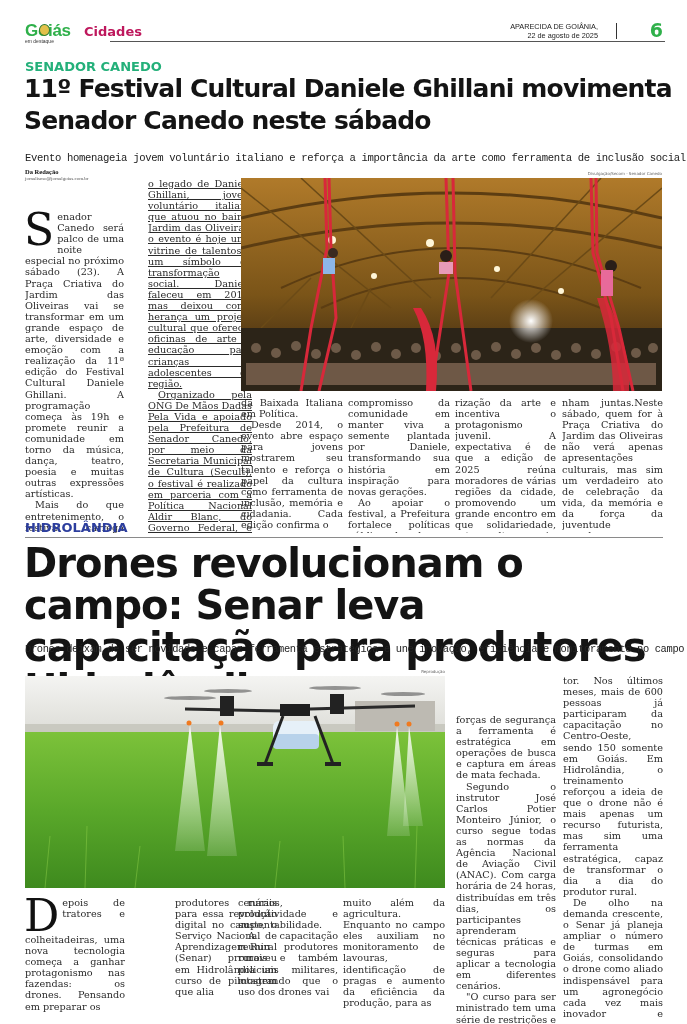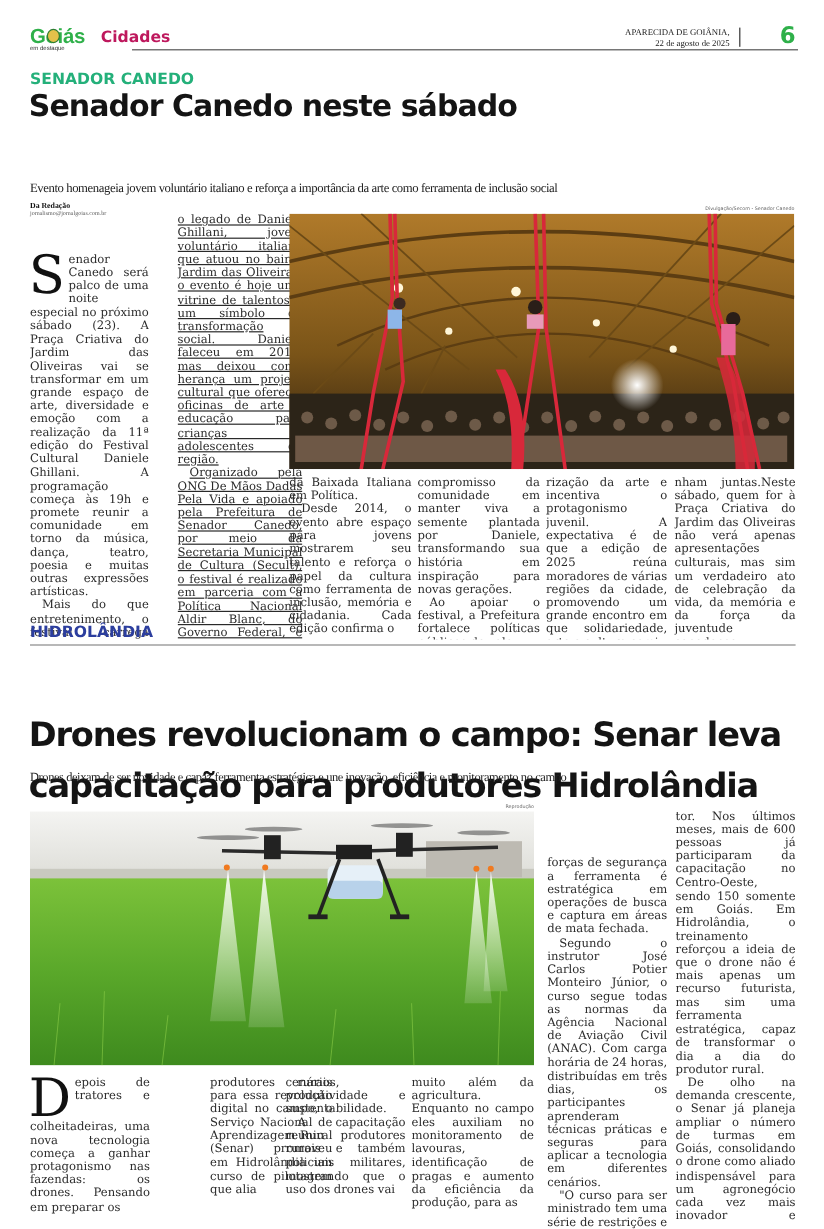--- a/index.html
+++ b/index.html
@@ -6,33 +6,33 @@
   html, body { width: 687px; height: 1024px; background: #ffffff; overflow: hidden; }
   body { position: relative; font-family: "DejaVu Serif", serif; color: #222; }
 
   .masthead { position: absolute; left: 25px; top: 22px; width: 640px; height: 26px; }
   .logo { position: absolute; left: 0; top: 0; width: 54px; height: 24px; }
   .logo-word { position: absolute; left: 0; top: 0; font-family: "Liberation Sans", sans-serif; font-weight: 900; font-size: 17px; color: #2fb04a; letter-spacing: -0.3px; line-height: 17px; }
   .logo-sub { position: absolute; left: 0; top: 16px; font-family: "Liberation Sans", sans-serif; font-size: 5px; color: #333; }
   .logo-badge { position: absolute; left: 14px; top: 2px; width: 11px; height: 12px; border-radius: 50%; background: #e3c14a; border: 1px solid #2e7d32; }
   .section-name { position: absolute; left: 59px; top: 2px; font-family: "DejaVu Sans", sans-serif; font-weight: bold; font-size: 13px; color: #be185d; }
   .masthead-rule { position: absolute; left: 85px; right: 0; top: 19px; height: 1px; background: #555; }
-  .dateline { position: absolute; right: 57px; top: 0; text-align: right; font-family: Liberation Serif, serif; font-size: 7.3px; color: #222; line-height: 9px; }
+  .dateline { position: absolute; right: 67px; top: 0; text-align: right; font-family: Liberation Sans, sans-serif; font-size: 7.3px; color: #222; line-height: 9px; }
   .page-sep { position: absolute; right: 48px; top: 1px; width: 1px; height: 16px; background: #333; }
   .page-num { position: absolute; right: 2px; top: -3px; font-family: "DejaVu Sans", sans-serif; font-weight: bold; font-size: 19px; color: #2fb04a; }
 
   .kicker { position: absolute; font-family: "DejaVu Sans", sans-serif; font-weight: bold; font-size: 13px; letter-spacing: 0; }
   .k1 { left: 25px; top: 59px; color: #24b07a; }
   .k2 { left: 25px; top: 520px; color: #2c3e9e; }
 
   .headline { position: absolute; left: 24px; font-family: "DejaVu Sans", sans-serif; font-weight: bold; color: #141414; letter-spacing: -0.8px; }
   .h1 { top: 73px; font-size: 25px; line-height: 32px; width: 650px; }
-  .h2 { top: 592px; font-size: 28px; line-height: 42px; width: 650px; letter-spacing: -1px; }
-
-  .deck { position: absolute; left: 25px; font-family: Liberation Serif, serif; font-size: 10.6px; color: #222; letter-spacing: -0.35px; white-space: nowrap; }
+  .h2 { top: 542px; font-size: 40px; line-height: 42px; width: 650px; letter-spacing: -1px; }
+
+  .deck { position: absolute; left: 25px; font-family: Liberation Mono, monospace; font-size: 10.6px; color: #222; letter-spacing: -0.35px; white-space: nowrap; }
   .d1 { top: 152px; }
   .d2 { top: 643px; font-size: 10.4px; }
 
   .byline { position: absolute; left: 25px; top: 168px; font-family: Liberation Serif, serif; }
   .byline-name { font-size: 6.5px; font-weight: bold; color: #111; }
   .byline-email { font-size: 5px; color: #555; margin-top: 1px; }
 
   .col { position: absolute; font-size: 9.7px; line-height: 11.1px; color: #2a2a2a; text-align: justify; hyphens: auto; overflow: hidden; }
   .col p { text-indent: 10px; }
   .col p.noind { text-indent: 0; }
@@ -57,20 +57,21 @@
   <div class="dateline">
     <div>APARECIDA DE GOIÂNIA,</div>
     <div>22 de agosto de 2025</div>
   </div>
   <div class="page-sep"></div>
   <span class="page-num">6</span>
 </div>
 
 <div class="kicker k1">SENADOR CANEDO</div>
 <div class="headline h1">
+  <div>11º Festival Cultural Daniele Ghillani movimenta</div>
   <div>Senador Canedo neste sábado</div>
 </div>
 <div class="deck d1">Evento homenageia jovem voluntário italiano e reforça a importância da arte como ferramenta de inclusão social</div>
 
 <div class="byline">
   <div class="byline-name">Da Redação</div>
   <div class="byline-email">jornalismo@jornalgoias.com.br</div>
 </div>
 
 <div class="col" style="left:25px; top:211px; width:99px; height:322px;">

